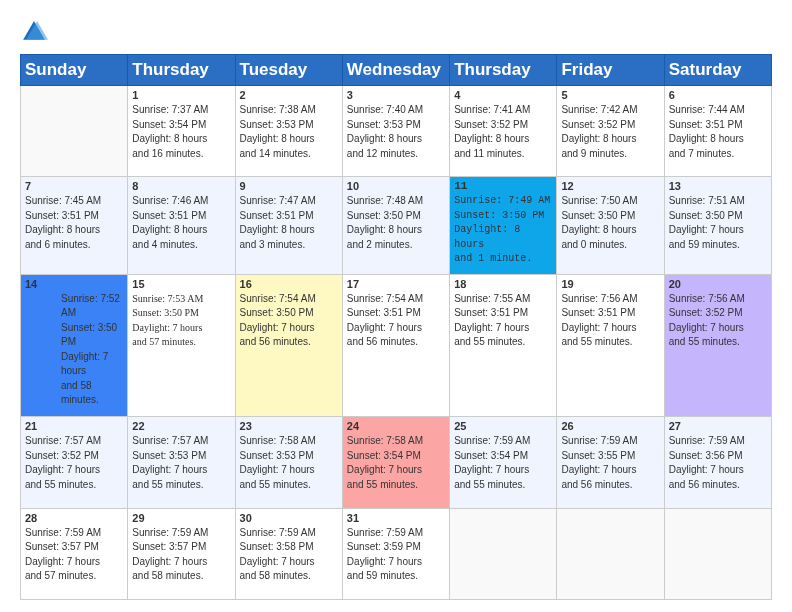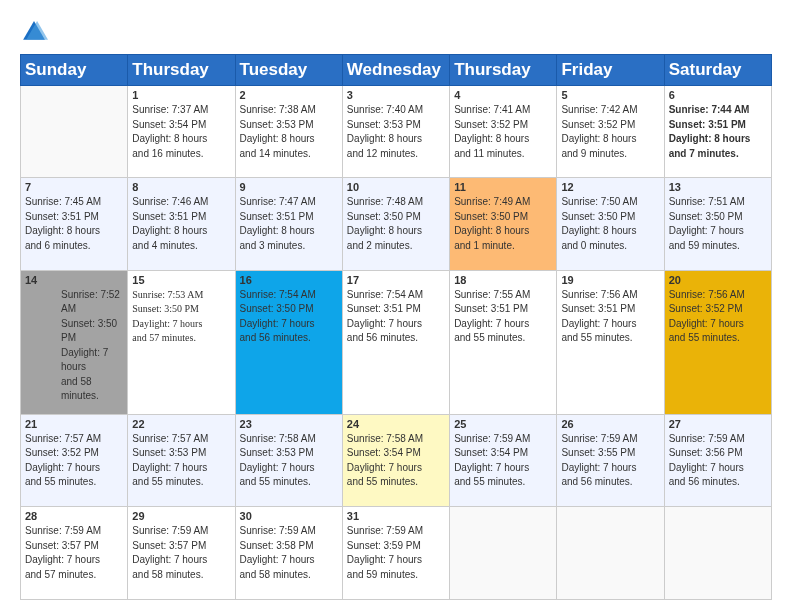--- a/index.html
+++ b/index.html
@@ -159,21 +159,21 @@
           </td>
           <td style="background: rgb(255, 255, 255);">
             <span class="day-num">5</span>
             <div class="day-info" style="white-space: pre-line;">Sunrise: 7:42 AM
 Sunset: 3:52 PM
 Daylight: 8 hours
 and 9 minutes.</div>
           </td>
           <td style="background: rgb(255, 255, 255);">
             <span class="day-num">6</span>
-            <div class="day-info" style="white-space: pre-line; font-weight: bold;">Sunrise: 7:44 AM
+            <div class="day-info" style="white-space: pre-line;">Sunrise: 7:44 AM
 Sunset: 3:51 PM
 Daylight: 8 hours
 and 7 minutes.</div>
           </td>
         </tr>
         <tr>
           <td style="background: rgb(240, 244, 255);">
             <span class="day-num">7</span>
             <div class="day-info" style="white-space: pre-line;">Sunrise: 7:45 AM
 Sunset: 3:51 PM
@@ -194,21 +194,21 @@
 Daylight: 8 hours
 and 3 minutes.</div>
           </td>
           <td style="background: rgb(240, 244, 255);">
             <span class="day-num">10</span>
             <div class="day-info" style="white-space: pre-line;">Sunrise: 7:48 AM
 Sunset: 3:50 PM
 Daylight: 8 hours
 and 2 minutes.</div>
           </td>
-          <td style="background: #fdba74;">
+          <td style="background: #0ea5e9; font-family: Liberation Mono, monospace;">
             <span class="day-num">11</span>
             <div class="day-info" style="white-space: pre-line;">Sunrise: 7:49 AM
 Sunset: 3:50 PM
 Daylight: 8 hours
 and 1 minute.</div>
           </td>
           <td style="background: rgb(240, 244, 255);">
             <span class="day-num">12</span>
             <div class="day-info" style="white-space: pre-line;">Sunrise: 7:50 AM
 Sunset: 3:50 PM
@@ -217,35 +217,35 @@
           </td>
           <td style="background: rgb(240, 244, 255);">
             <span class="day-num">13</span>
             <div class="day-info" style="white-space: pre-line;">Sunrise: 7:51 AM
 Sunset: 3:50 PM
 Daylight: 7 hours
 and 59 minutes.</div>
           </td>
         </tr>
         <tr>
-          <td style="background: #a3a3a3;">
+          <td style="background: #3b82f6;">
             <span class="day-num">14</span>
             <div class="day-info" style="white-space: pre-line; margin-left: 36px;">Sunrise: 7:52 AM
 Sunset: 3:50 PM
 Daylight: 7 hours
 and 58 minutes.</div>
           </td>
           <td style="background: rgb(255, 255, 255);">
             <span class="day-num">15</span>
             <div class="day-info" style="white-space: pre-line; font-family: Liberation Serif, serif;">Sunrise: 7:53 AM
 Sunset: 3:50 PM
 Daylight: 7 hours
 and 57 minutes.</div>
           </td>
-          <td style="background: #0ea5e9;">
+          <td style="background: #fef9c3;">
             <span class="day-num">16</span>
             <div class="day-info" style="white-space: pre-line;">Sunrise: 7:54 AM
 Sunset: 3:50 PM
 Daylight: 7 hours
 and 56 minutes.</div>
           </td>
           <td style="background: rgb(255, 255, 255);">
             <span class="day-num">17</span>
             <div class="day-info" style="white-space: pre-line;">Sunrise: 7:54 AM
 Sunset: 3:51 PM
@@ -259,21 +259,21 @@
 Daylight: 7 hours
 and 55 minutes.</div>
           </td>
           <td style="background: rgb(255, 255, 255);">
             <span class="day-num">19</span>
             <div class="day-info" style="white-space: pre-line;">Sunrise: 7:56 AM
 Sunset: 3:51 PM
 Daylight: 7 hours
 and 55 minutes.</div>
           </td>
-          <td style="background: #eab308;">
+          <td style="background: #c4b5fd;">
             <span class="day-num">20</span>
             <div class="day-info" style="white-space: pre-line;">Sunrise: 7:56 AM
 Sunset: 3:52 PM
 Daylight: 7 hours
 and 55 minutes.</div>
           </td>
         </tr>
         <tr>
           <td style="background: rgb(240, 244, 255);">
             <span class="day-num">21</span>
@@ -289,21 +289,21 @@
 Daylight: 7 hours
 and 55 minutes.</div>
           </td>
           <td style="background: rgb(240, 244, 255);">
             <span class="day-num">23</span>
             <div class="day-info" style="white-space: pre-line;">Sunrise: 7:58 AM
 Sunset: 3:53 PM
 Daylight: 7 hours
 and 55 minutes.</div>
           </td>
-          <td style="background: #fef9c3;">
+          <td style="background: #fca5a5;">
             <span class="day-num">24</span>
             <div class="day-info" style="white-space: pre-line;">Sunrise: 7:58 AM
 Sunset: 3:54 PM
 Daylight: 7 hours
 and 55 minutes.</div>
           </td>
           <td style="background: rgb(240, 244, 255);">
             <span class="day-num">25</span>
             <div class="day-info" style="white-space: pre-line;">Sunrise: 7:59 AM
 Sunset: 3:54 PM

